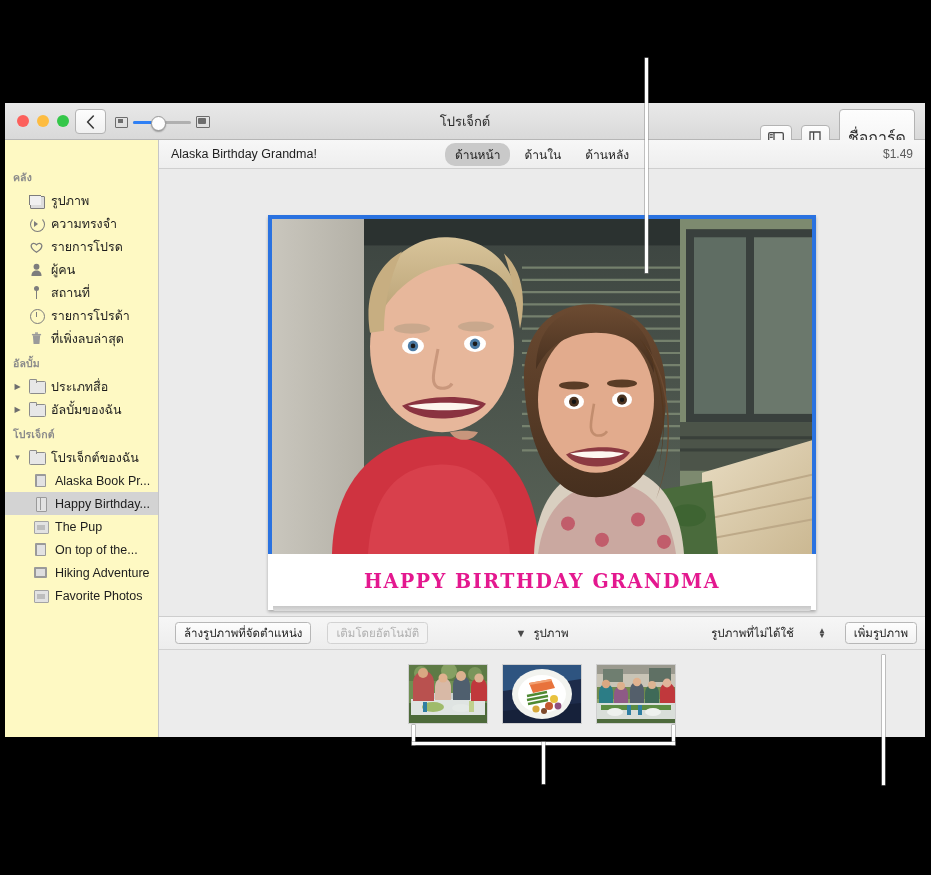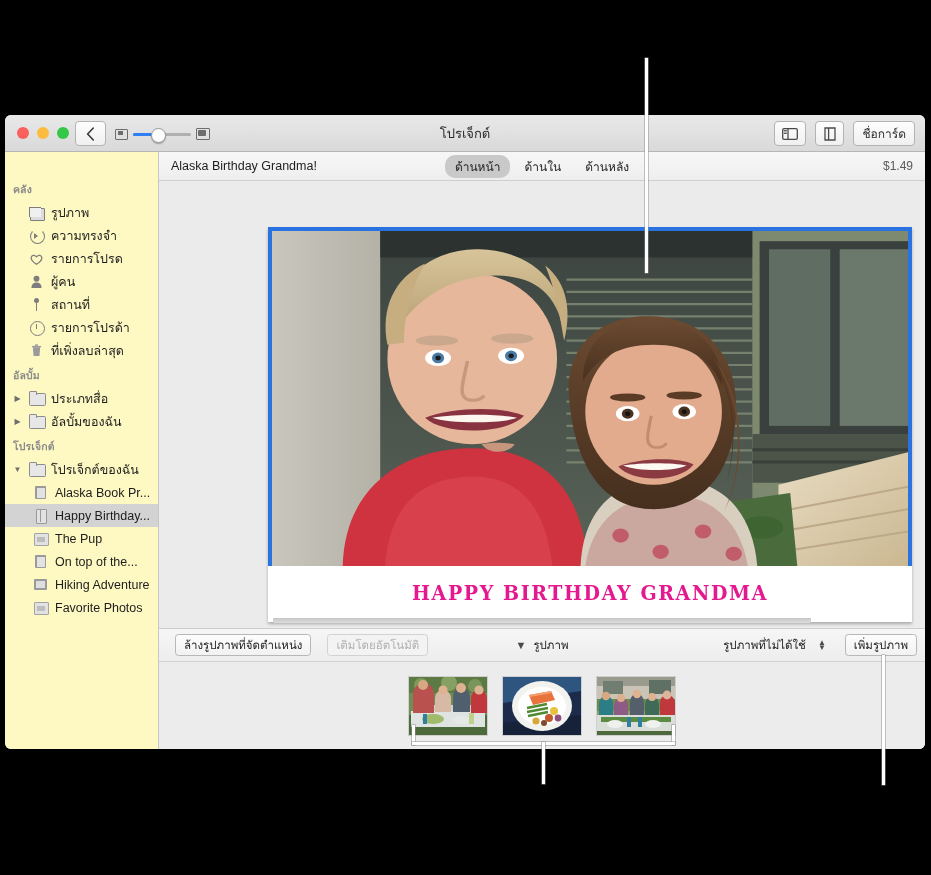--- a/index.html
+++ b/index.html
@@ -13,22 +13,22 @@
   .callout.hline{height:3px;box-shadow:0 0 0 .5px #8d8d8d;}
 
   #cl-top      {left:645px;top:58px;height:215px;width:3px;}
   #cl-bot-right{left:882px;top:655px;height:130px;width:3px;}
   #cl-br-left  {left:412px;top:725px;height:20px;width:3px;}
   #cl-br-right {left:672px;top:725px;height:20px;width:3px;}
   #cl-br-bar   {left:412px;top:742px;width:263px;height:3px;}
   #cl-br-stem  {left:542px;top:742px;height:42px;width:3px;}
 
   
-  #window{position:absolute;left:5px;top:115px;width:920px;
-          height:634px;background:#ececec;border-radius:6px;
+  #window{position:absolute;left:5px;top:103px;width:920px;
+          height:634px;background:#ececec;border-radius:0;
           overflow:hidden;z-index:10;
           box-shadow:0 0 0 .5px rgba(0,0,0,.35);}
 
   
   #titlebar{height:36px;position:relative;
             background:linear-gradient(#e9e9e9,#d9d9d9);
             border-bottom:1px solid #b6b6b6;}
   .lights{position:absolute;left:12px;top:12px;display:flex;gap:8px;}
   .light{width:12px;height:12px;border-radius:50%;}
   .l-red{background:#fc605c;}
@@ -61,21 +61,21 @@
                box-shadow:0 1px 1.5px rgba(0,0,0,.3);}
 
   #win-title{position:absolute;left:0;right:0;top:0;height:36px;
              display:flex;align-items:center;justify-content:center;
              font-size:13px;color:#2a2a2a;}
 
   #tb-right{position:absolute;right:10px;top:6px;display:flex;gap:9px;align-items:center;}
   #tb-right .tbbtn{position:relative;left:auto;top:auto;height:23px;}
   #btn-sidebar-toggle{width:30px;}
   #btn-card-view{width:27px;}
-  #btn-card-name{padding:0 8px;height:23px;font-size:12px;color:#2d2d2d;}
+  #btn-card-name{padding:16px 8px;height:23px;font-size:16px;color:#2d2d2d;}
 
   
   #body{display:flex;height:598px;}
 
   
   #sidebar{width:153px;flex:none;background:#fef9c3;
            border-right:1px solid #c6c6c6;padding-top:24px;
            font-size:12.5px;color:#1d1d1d;overflow:hidden;}
   .sb-head{font-size:10.5px;color:#8b8b8b;font-weight:bold;
            padding:5px 0 3px 8px;letter-spacing:.1px;}
@@ -142,21 +142,21 @@
   #proj-title{font-size:12.5px;color:#1d1d1d;}
   #seg{position:absolute;left:0;right:0;display:flex;justify-content:center;
        gap:4px;align-items:center;}
   .seg-item{font-size:12px;color:#1d1d1d;padding:2px 10px;border-radius:10px;}
   .seg-item.on{background:#c9c9c9;}
   #price{margin-left:auto;font-size:12px;color:#5a5a5a;}
 
   #canvas{flex:1;position:relative;background:#ebebeb;overflow:hidden;}
 
   
-  #card{position:absolute;left:109px;top:46px;width:644px;
+  #card{position:absolute;left:109px;top:46px;width:548px;
         box-shadow:0 2px 3px rgba(0,0,0,.28);background:#ffffff;}
   #card-photo{height:335px;background:#7e8b7a;border:4px solid #2a72e0;
               border-bottom:none;position:relative;overflow:hidden;}
   #card-photo svg{display:block;width:100%;height:100%;}
   #card-caption{height:52px;background:#fff;border:4px solid #fff;border-top:none;
                 display:flex;align-items:center;justify-content:center;}
   #card-caption span{font-family:"DejaVu Serif",serif;font-size:19px;
       color:#e4188f;letter-spacing:1.6px;font-weight:600;
       transform:scaleY(1.12);}
   #card-shadow{position:absolute;left:114px;top:437px;width:538px;height:5px;
@@ -169,21 +169,21 @@
   .bbtn{background:linear-gradient(#fdfdfd,#f2f2f2);border:1px solid #b7b7b7;
         border-radius:3.5px;font-size:11.5px;color:#1d1d1d;padding:3px 8px;
         line-height:14px;margin-left:8px;}
   .bbtn.disabled{color:#b0b0b0;background:#f3f3f3;border-color:#d2d2d2;}
   #mid-pop{position:absolute;left:0;right:0;display:flex;align-items:center;
            justify-content:center;gap:7px;pointer-events:none;}
   #mid-pop > *{pointer-events:auto;}
   #mid-pop .chev{font-size:11px;color:#4a4a4a;}
   #mid-pop .lbl{font-size:11.5px;color:#1d1d1d;}
   #right-group{margin-left:auto;display:flex;align-items:center;gap:7px;}
-  #filter-pop{display:flex;align-items:center;gap:12px;font-size:11.5px;
+  #filter-pop{display:flex;align-items:center;gap:24px;font-size:11.5px;
               color:#1d1d1d;padding:2px 4px;}
   .stepper{display:flex;flex-direction:column;line-height:5px;color:#4a4a4a;
            font-size:8px;}
 
   
   #tray{height:88px;flex:none;background:#ececec;border-top:1px solid #d2d2d2;
         display:flex;align-items:center;justify-content:center;gap:14px;}
   .thumb{width:78px;height:58px;border:1px solid #cfcfcf;overflow:hidden;
          background:#ddd;}
   .thumb svg{display:block;width:100%;height:100%;}

